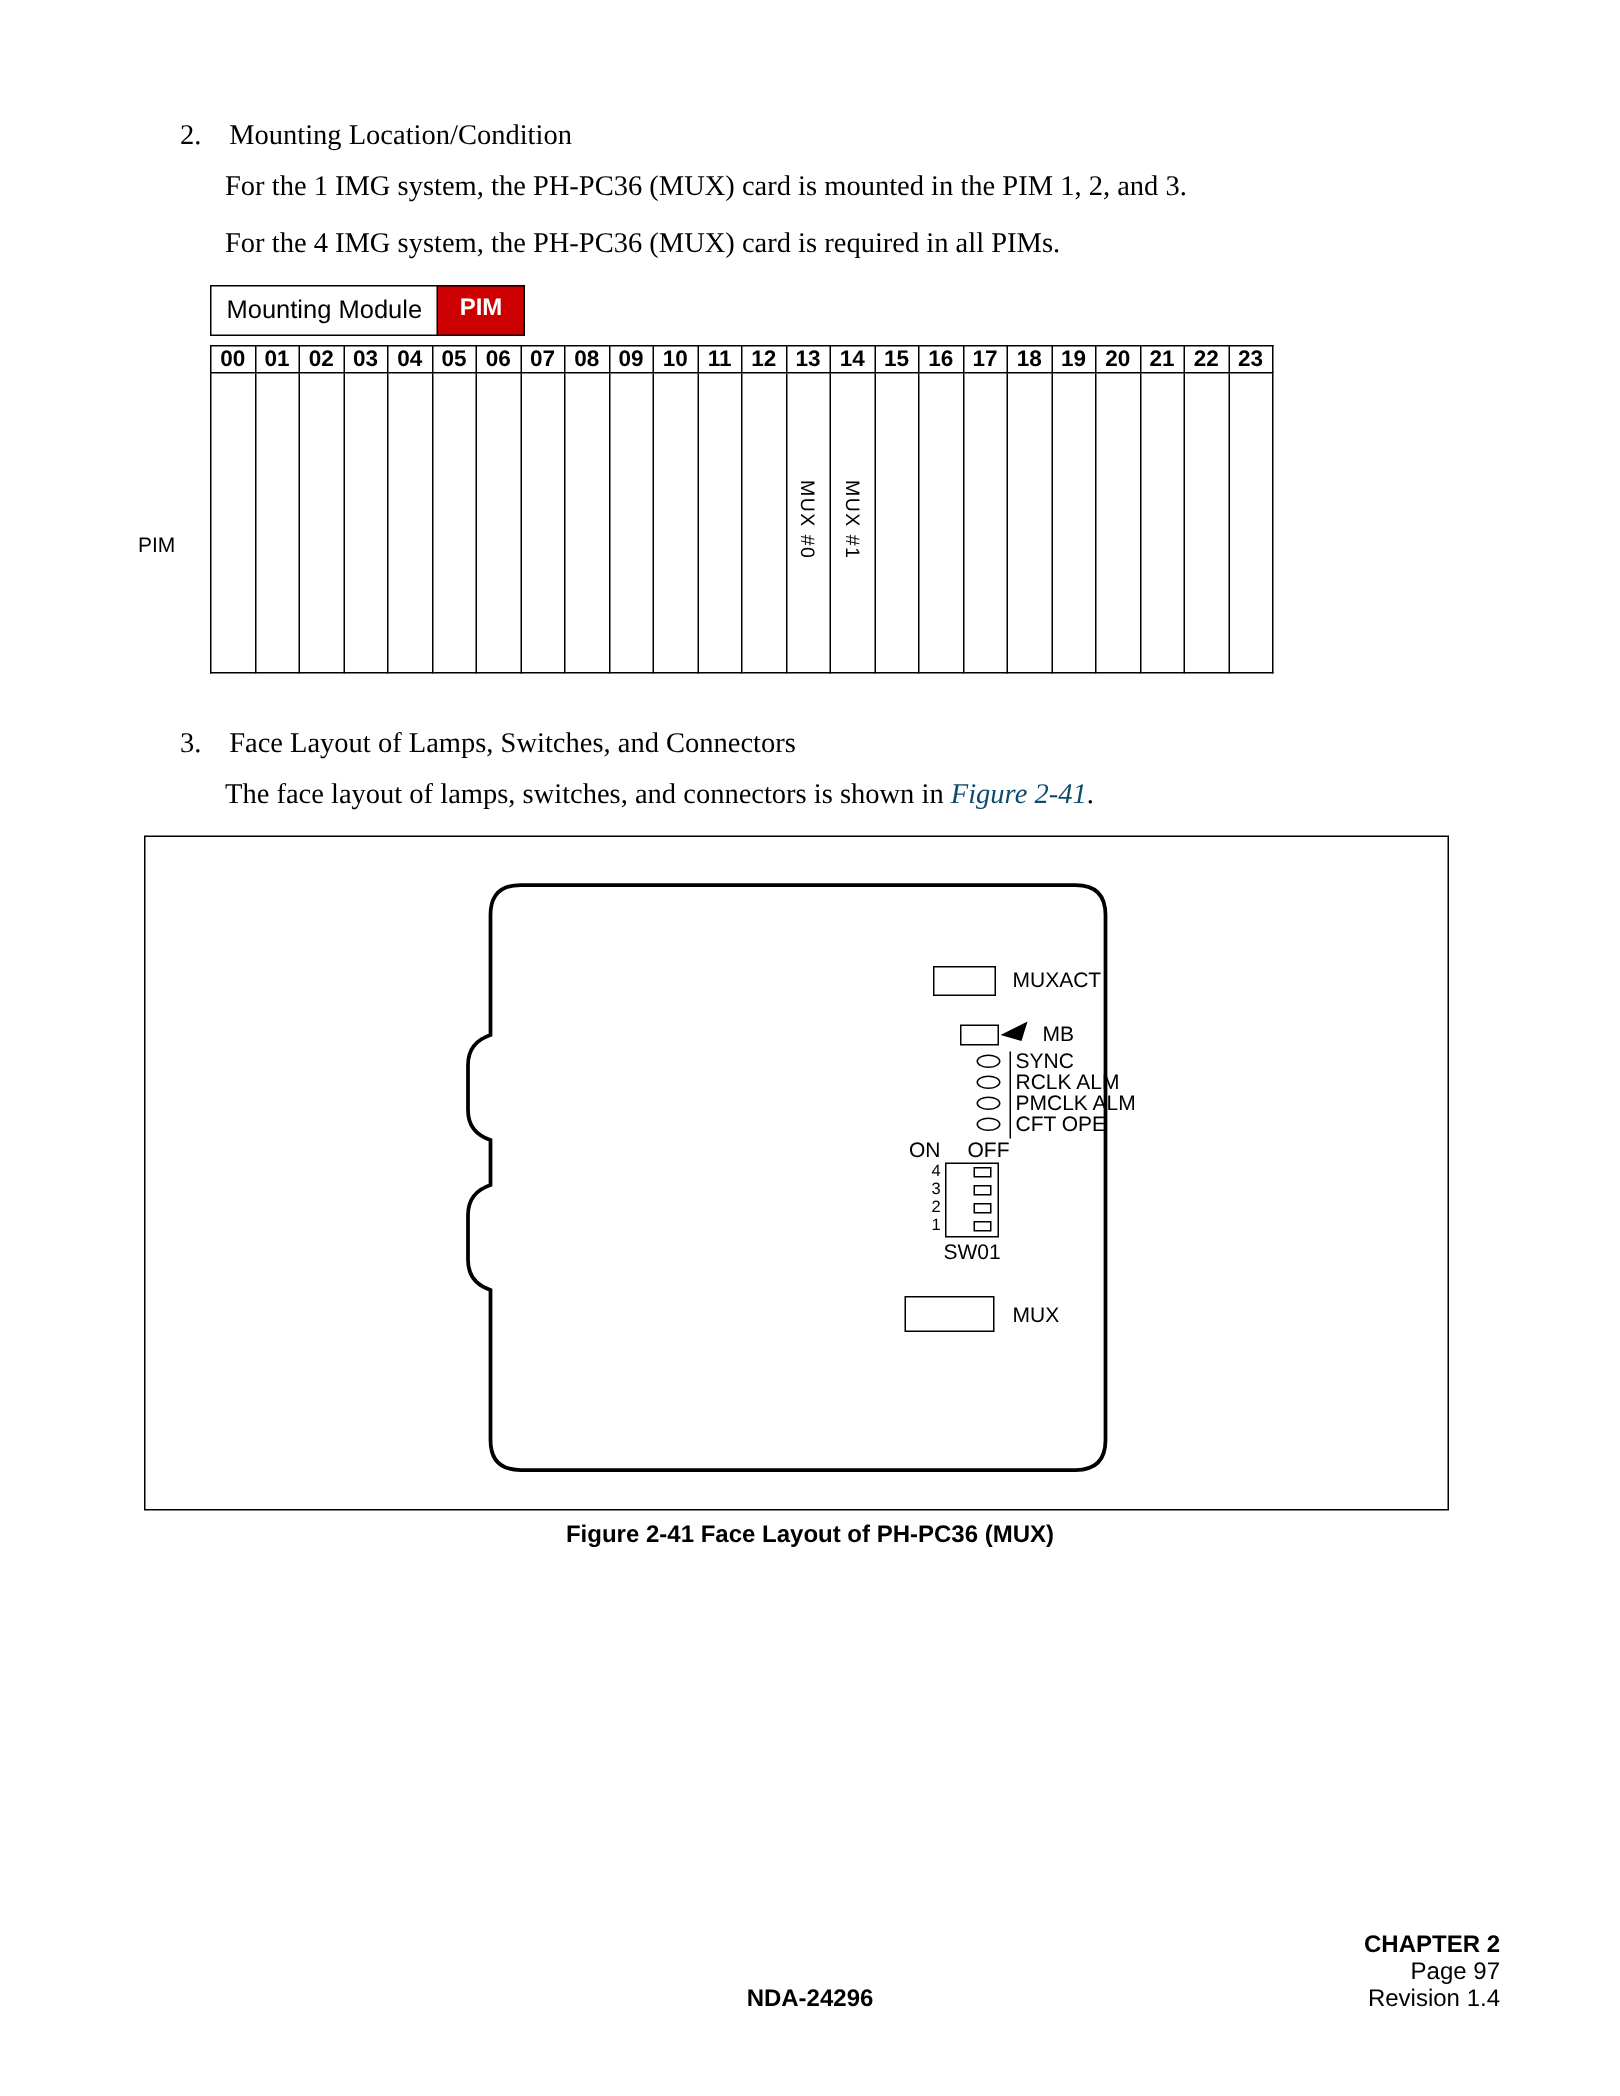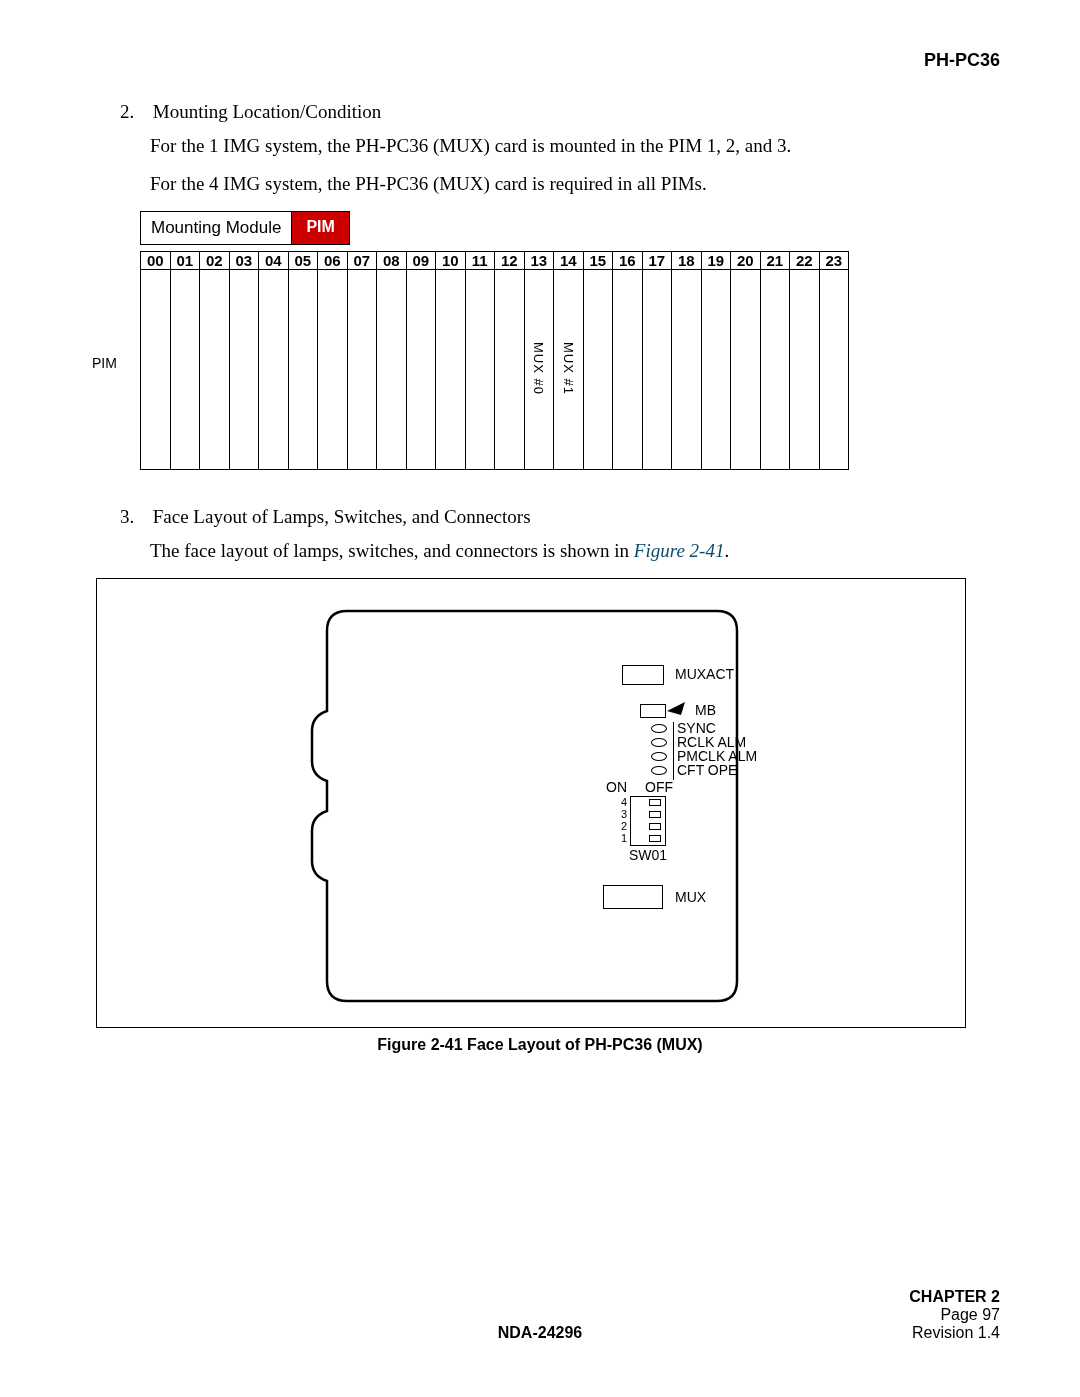--- a/index.html
+++ b/index.html
@@ -88,21 +88,20 @@
   .footer { position: absolute; bottom: 55px; left: 80px; right: 80px; }
   .footer-center { text-align: center; font-weight: bold; font-family: Arial, Helvetica, sans-serif; font-size: 16px; }
   .footer-right  { position: absolute; right: 0; bottom: 0; text-align: right;
                    font-family: Arial, Helvetica, sans-serif; font-size: 16px; }
   .footer-right .chap { font-weight: bold; }
 </style>
 </head>
 <body>
 
 <div class="header-right">
-  <div class="header-title">PH-PC36</div>
 </div>
 
 <div class="section">
   <span class="num">2.</span>
   <span>Mounting Location/Condition</span>
 </div>
 <div class="body">For the 1 IMG system, the PH-PC36 (MUX) card is mounted in the PIM 1, 2, and 3.</div>
 <div class="body">For the 4 IMG system, the PH-PC36 (MUX) card is required in all PIMs.</div>
 
 <div class="pim-side">PIM</div>

